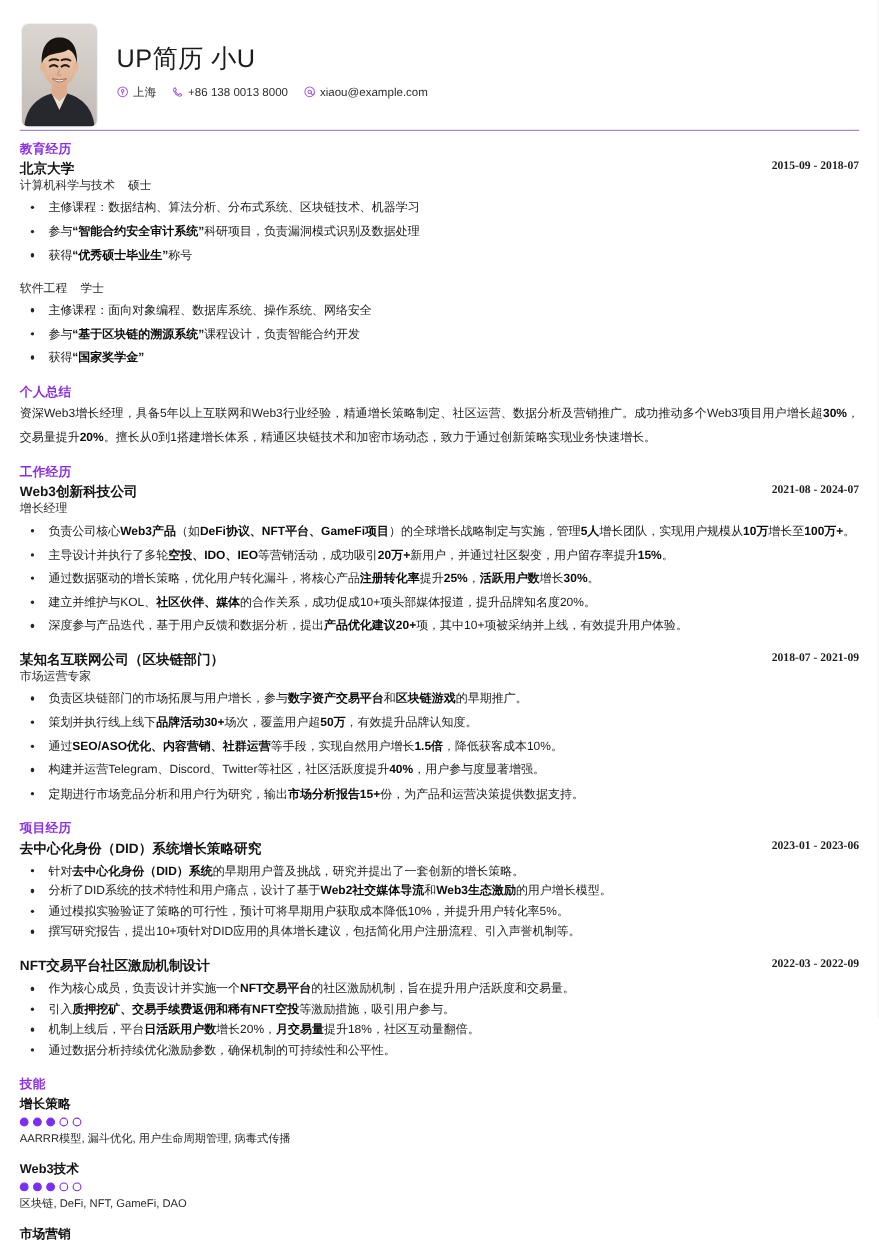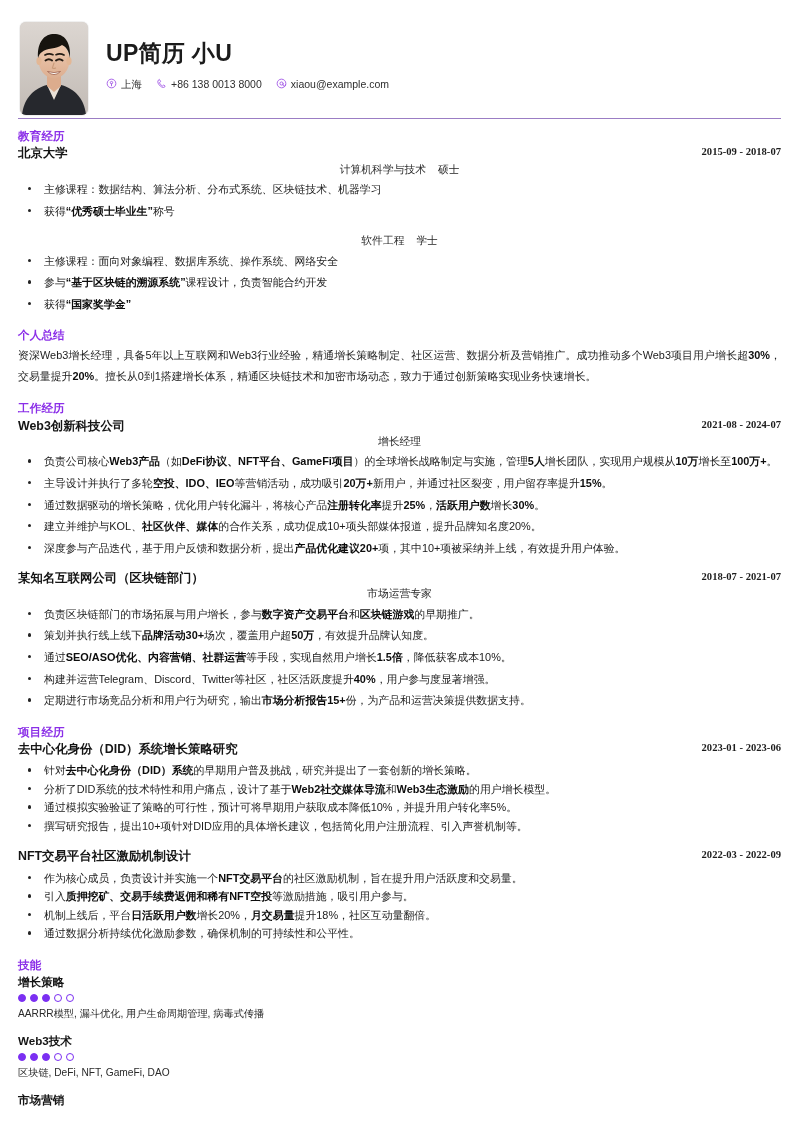--- a/index.html
+++ b/index.html
@@ -33,21 +33,21 @@
     flex: 0 0 auto;
     background: #cfcac6;
     position: relative;
     box-shadow: 0 0 0 1px rgba(0,0,0,0.06);
   }
   .avatar svg { display: block; width: 100%; height: 100%; }
 
   .identity { padding-top: 18px; }
   .full-name {
     font-size: 23px;
-    font-weight: 700;
+    font-weight: 400;
     color: #1b1b1b;
     letter-spacing: .3px;
     line-height: 1.15;
   }
   .contact-row {
     margin-top: 12px;
     display: flex;
     align-items: center;
     gap: 6px;
     font-size: 10.5px;
@@ -105,21 +105,21 @@
   .entry-date {
     font-size: 10.6px;
     font-weight: 700;
     color: #1d1d1d;
     white-space: nowrap;
     padding-left: 12px;
     font-family: Liberation Serif, serif;
   }
   .entry-sub {
     display: flex;
-    justify-content: center;
+    justify-content: flex-start;
     align-items: baseline;
     line-height: 1.35;
   }
   .entry-role {
     font-size: 10.8px;
     color: #2b2b2b;
   }
   .entry-degree {
     font-size: 10.6px;
     color: #1d1d1d;
@@ -289,20 +289,21 @@
         <div class="entry-head">
           <span class="entry-org">北京大学</span>
           <span class="entry-date">2015-09 - 2018-07</span>
         </div>
         <div class="entry-sub">
           <span class="entry-role">计算机科学与技术</span>
           <span class="entry-degree">硕士</span>
         </div>
         <ul class="bullets">
           <li>主修课程：数据结构、算法分析、分布式系统、区块链技术、机器学习</li>
+          <li>参与<b>“智能合约安全审计系统”</b>科研项目，负责漏洞模式识别及数据处理</li>
           <li>获得<b>“优秀硕士毕业生”</b>称号</li>
         </ul>
       </div>
 
       <div class="entry">
         <div class="entry-sub">
           <span class="entry-role">软件工程</span>
           <span class="entry-degree">学士</span>
         </div>
         <ul class="bullets">
@@ -334,21 +335,21 @@
           <li>主导设计并执行了多轮<b>空投、IDO、IEO</b>等营销活动，成功吸引<b>20万+</b>新用户，并通过社区裂变，用户留存率提升<b>15%</b>。</li>
           <li>通过数据驱动的增长策略，优化用户转化漏斗，将核心产品<b>注册转化率</b>提升<b>25%</b>，<b>活跃用户数</b>增长<b>30%</b>。</li>
           <li>建立并维护与KOL、<b>社区伙伴、媒体</b>的合作关系，成功促成10+项头部媒体报道，提升品牌知名度20%。</li>
           <li>深度参与产品迭代，基于用户反馈和数据分析，提出<b>产品优化建议20+</b>项，其中10+项被采纳并上线，有效提升用户体验。</li>
         </ul>
       </div>
 
       <div class="entry">
         <div class="entry-head">
           <span class="entry-org">某知名互联网公司（区块链部门）</span>
-          <span class="entry-date">2018-07 - 2021-07</span>
+          <span class="entry-date">2018-07 - 2021-09</span>
         </div>
         <div class="entry-sub">
           <span class="entry-role">市场运营专家</span>
         </div>
         <ul class="bullets">
           <li>负责区块链部门的市场拓展与用户增长，参与<b>数字资产交易平台</b>和<b>区块链游戏</b>的早期推广。</li>
           <li>策划并执行线上线下<b>品牌活动30+</b>场次，覆盖用户超<b>50万</b>，有效提升品牌认知度。</li>
           <li>通过<b>SEO/ASO优化、内容营销、社群运营</b>等手段，实现自然用户增长<b>1.5倍</b>，降低获客成本10%。</li>
           <li>构建并运营Telegram、Discord、Twitter等社区，社区活跃度提升<b>40%</b>，用户参与度显著增强。</li>
           <li>定期进行市场竞品分析和用户行为研究，输出<b>市场分析报告15+</b>份，为产品和运营决策提供数据支持。</li>

